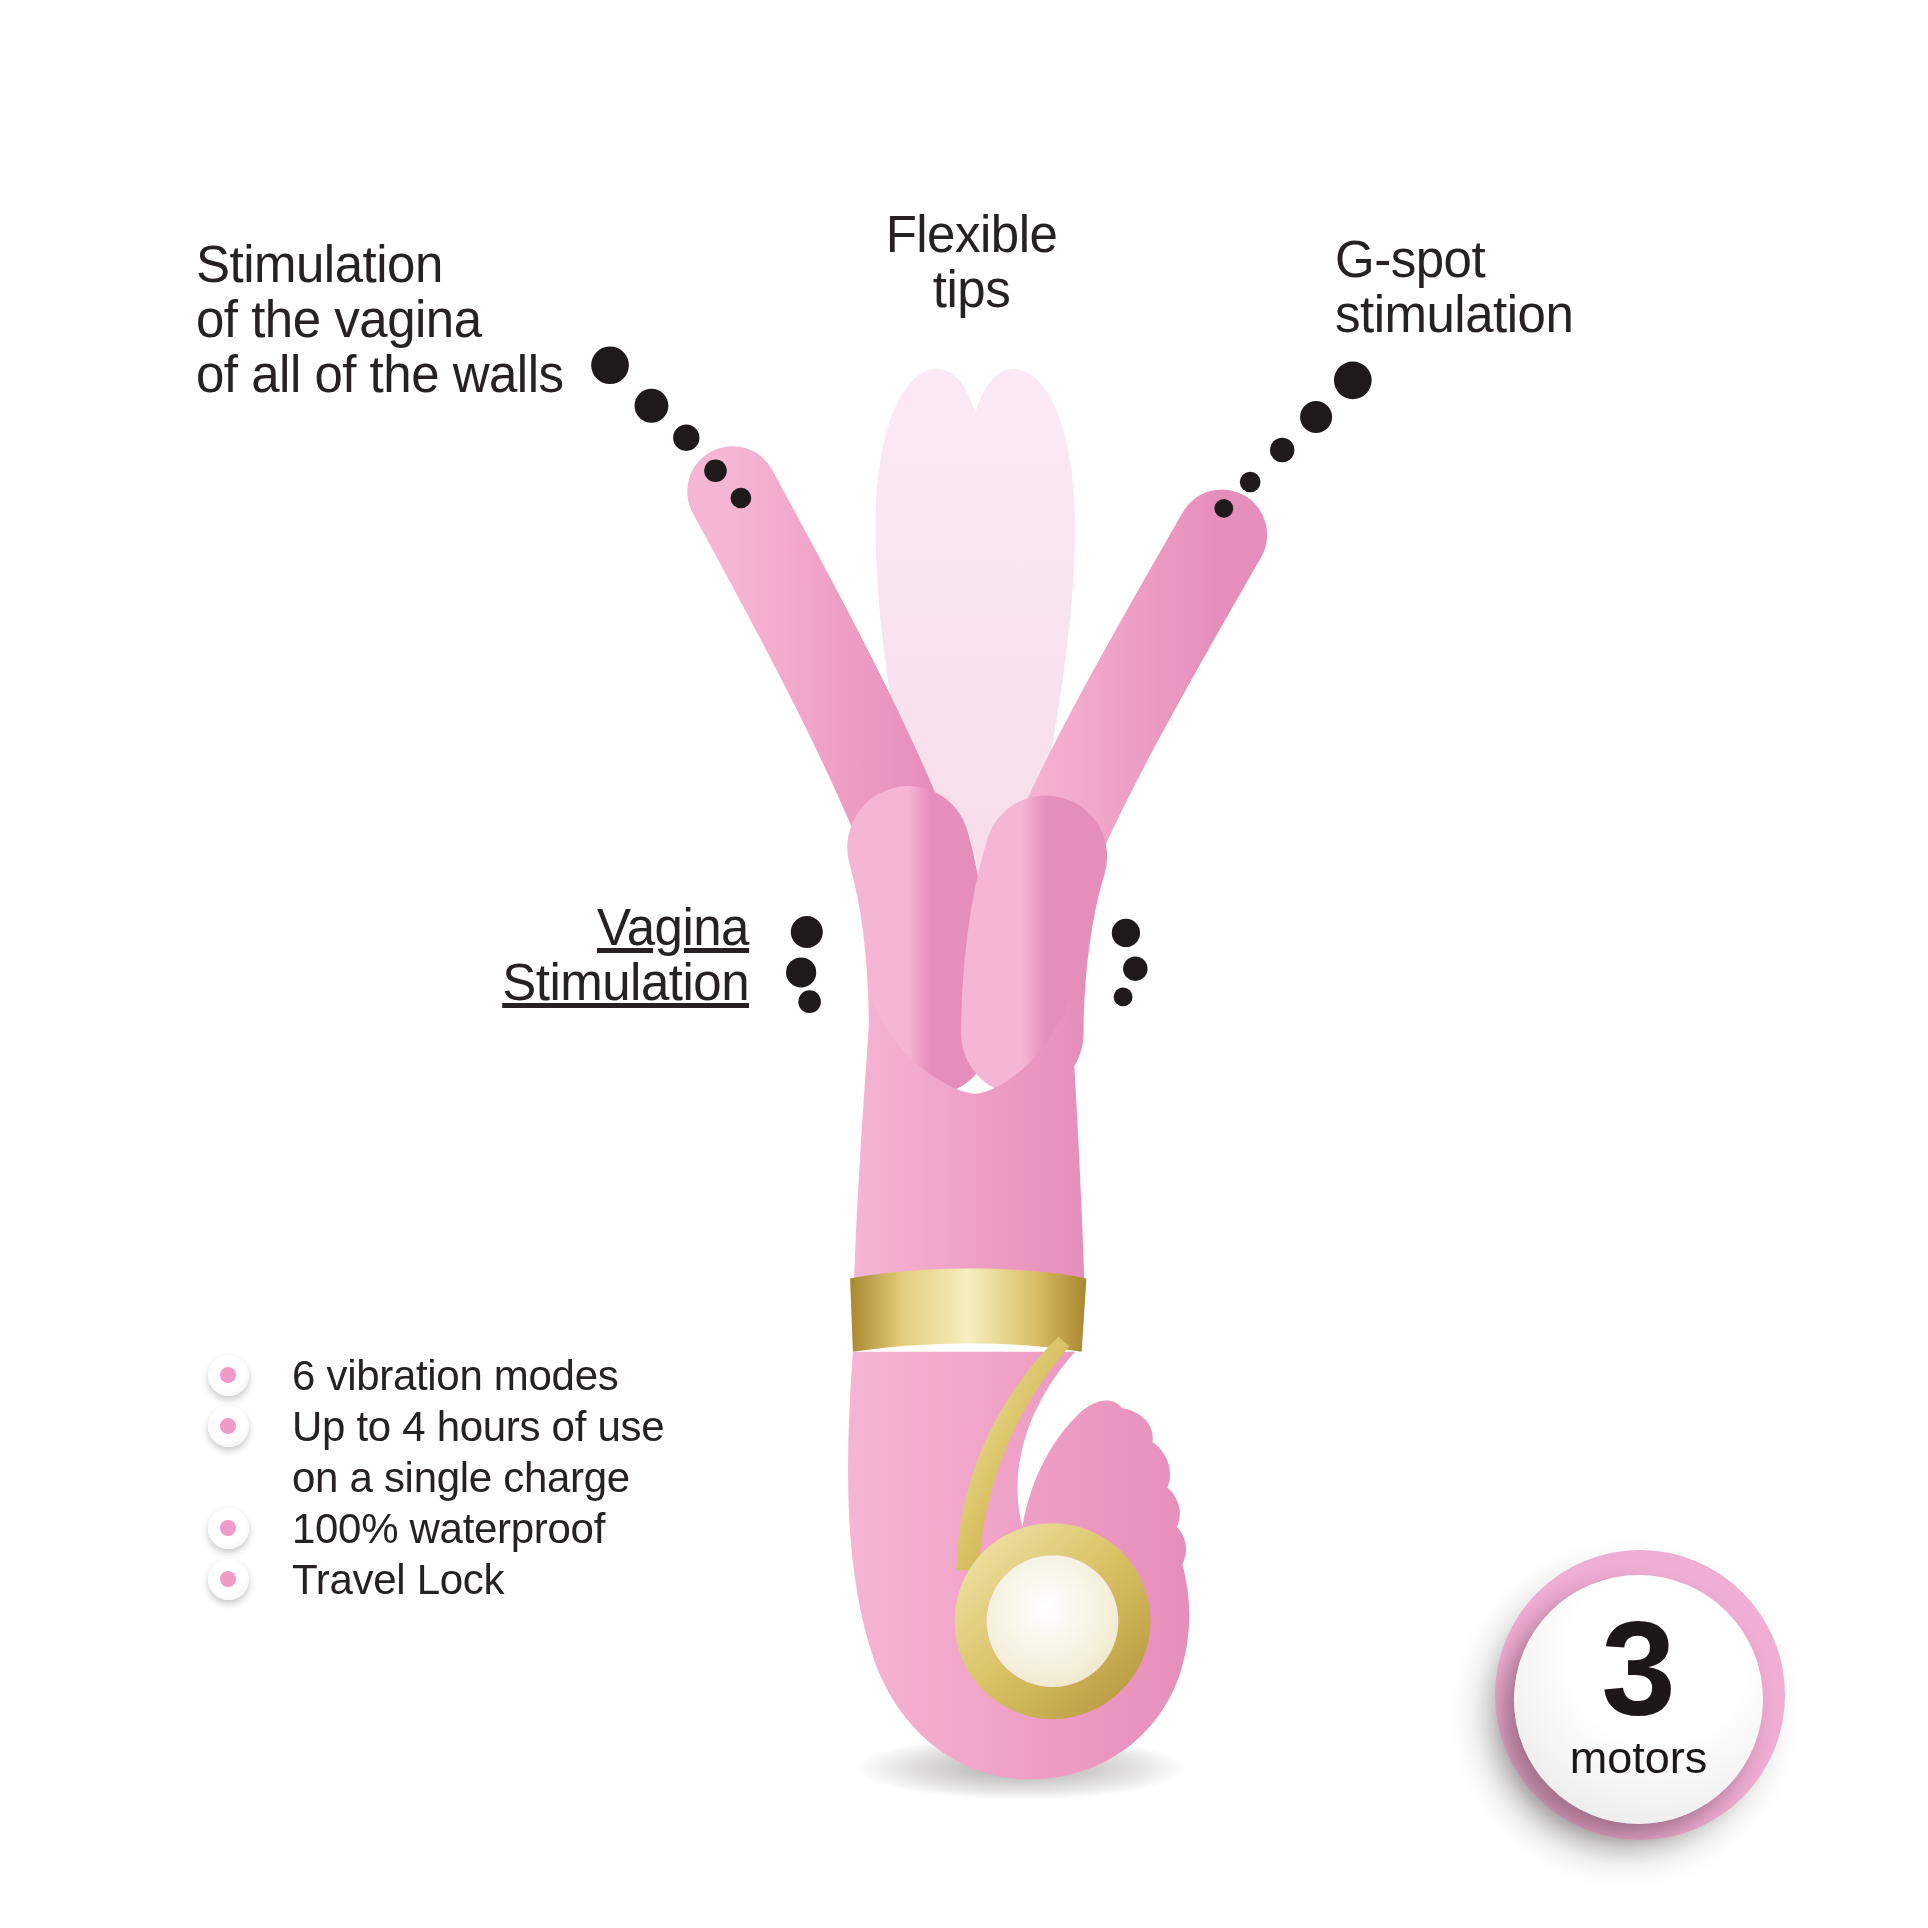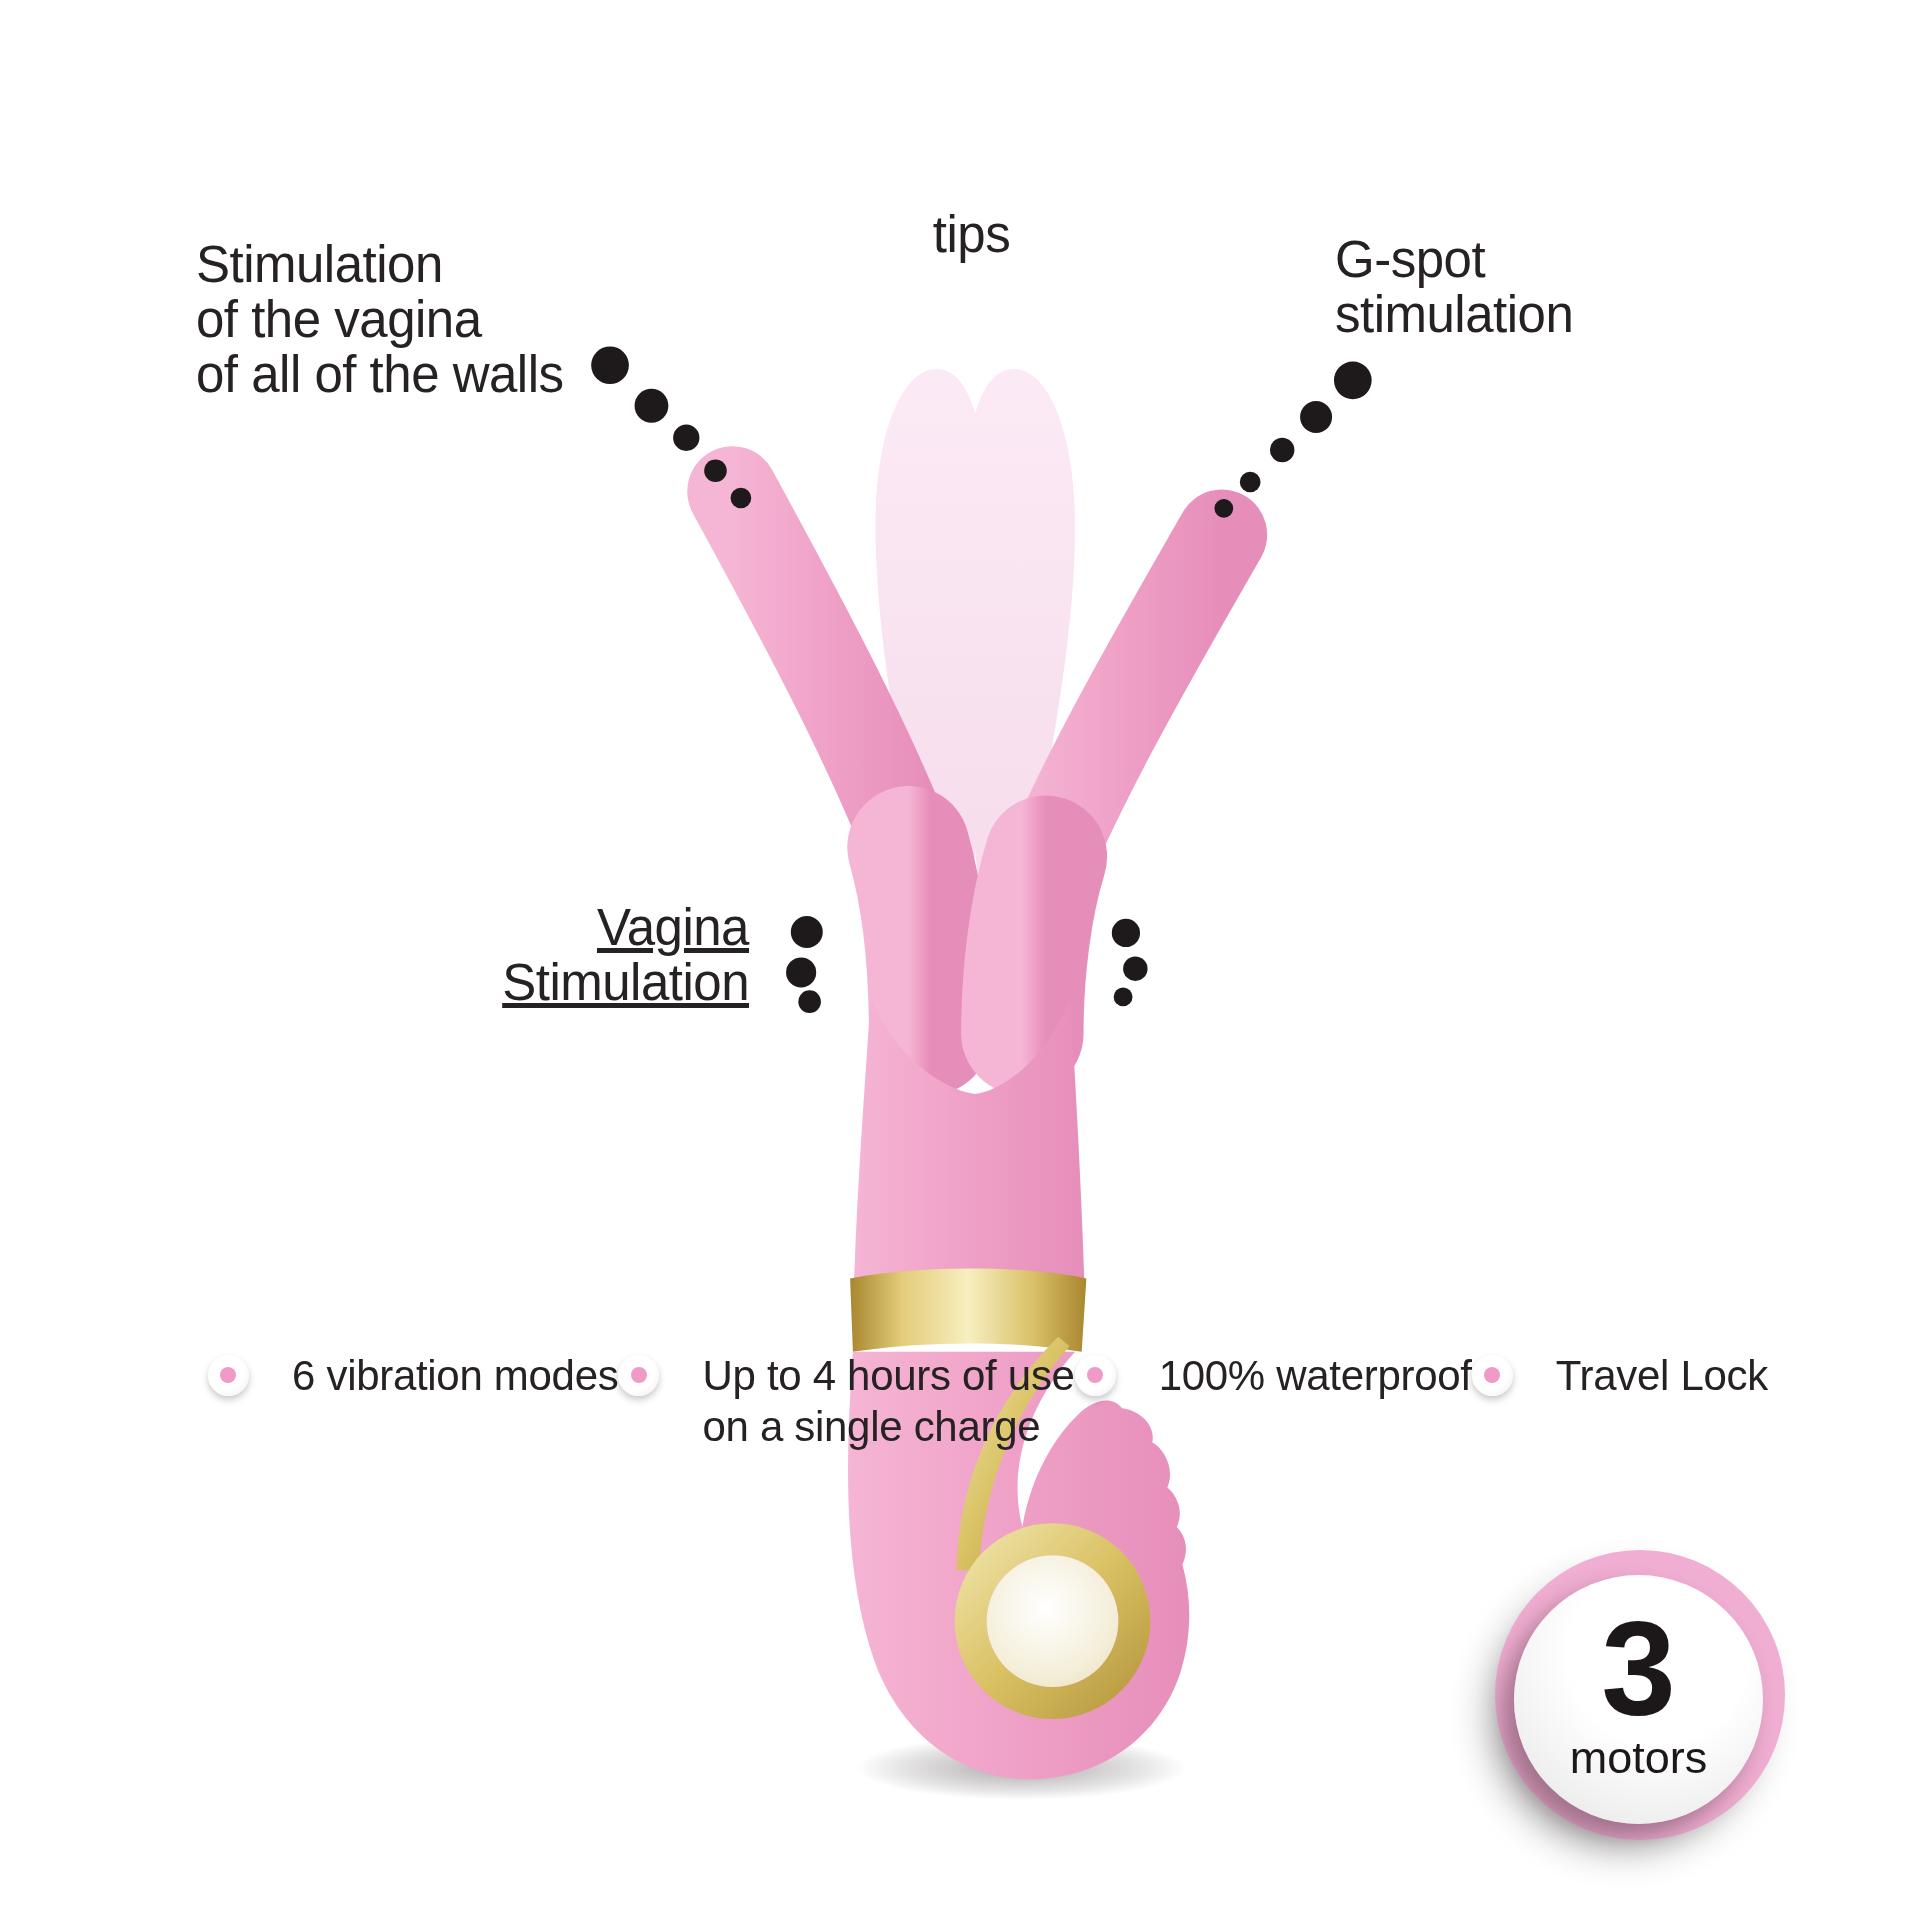--- a/index.html
+++ b/index.html
@@ -26,21 +26,21 @@
     font-size:51px;line-height:55px;letter-spacing:-0.5px;
     color:var(--text);
   }
   .callout-walls{left:196px;top:237px;text-align:left;}
   .callout-flexible{left:783px;top:207px;width:377px;text-align:center;}
   .callout-gspot{left:1335px;top:232px;text-align:left;}
   .callout-vagina{left:372px;top:900px;width:377px;text-align:right;text-decoration:underline;}
 
   .features{
     position:absolute;left:208px;top:1350px;
-    display:flex;flex-direction:row;row-gap:9px;
+    display:flex;flex-direction:column;row-gap:0;
     list-style:none;margin:0;padding:0;
   }
   .feature-item{
     display:flex;align-items:flex-start;
     font-size:42px;line-height:51px;letter-spacing:-0.3px;
   }
   .feature-text{white-space:pre-line;max-width:527px;}
   .feature-bullet{
     flex:0 0 auto;
     width:41px;height:41px;border-radius:50%;
@@ -179,20 +179,21 @@
   </g>
 </svg>
 
 <div class="callout callout-walls">
   <div>Stimulation</div>
   <div>of the vagina</div>
   <div>of all of the walls</div>
 </div>
 
 <div class="callout callout-flexible">
+  <div>Flexible</div>
   <div>tips</div>
 </div>
 
 <div class="callout callout-gspot">
   <div>G-spot</div>
   <div>stimulation</div>
 </div>
 
 <div class="callout callout-vagina">
   <div>Vagina</div>

